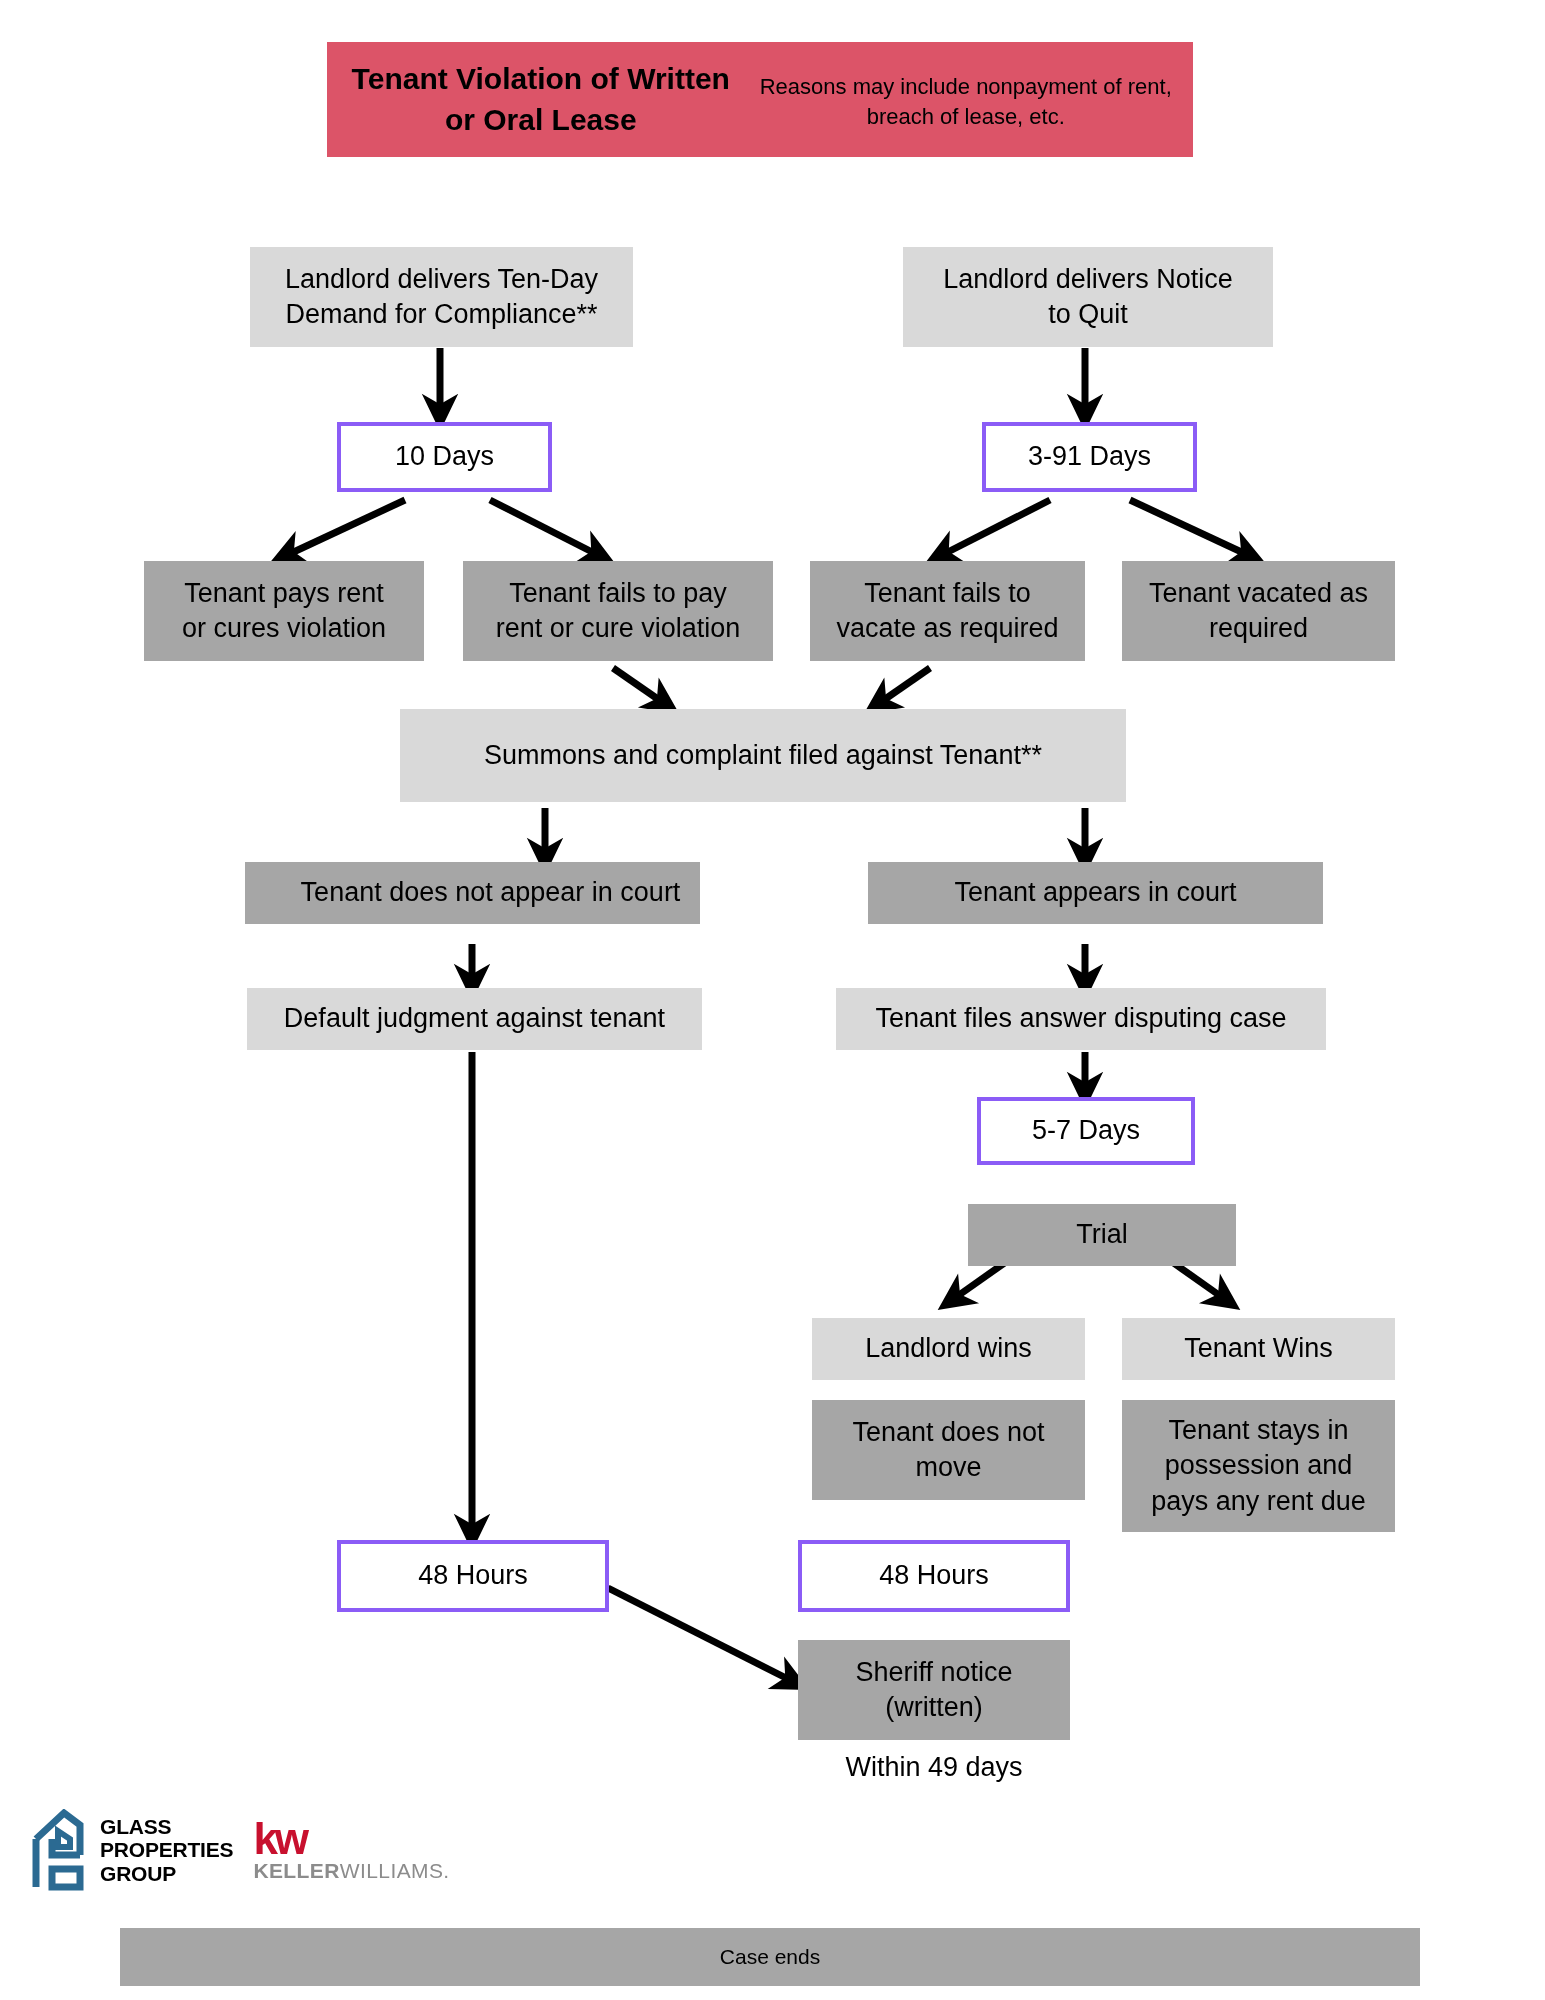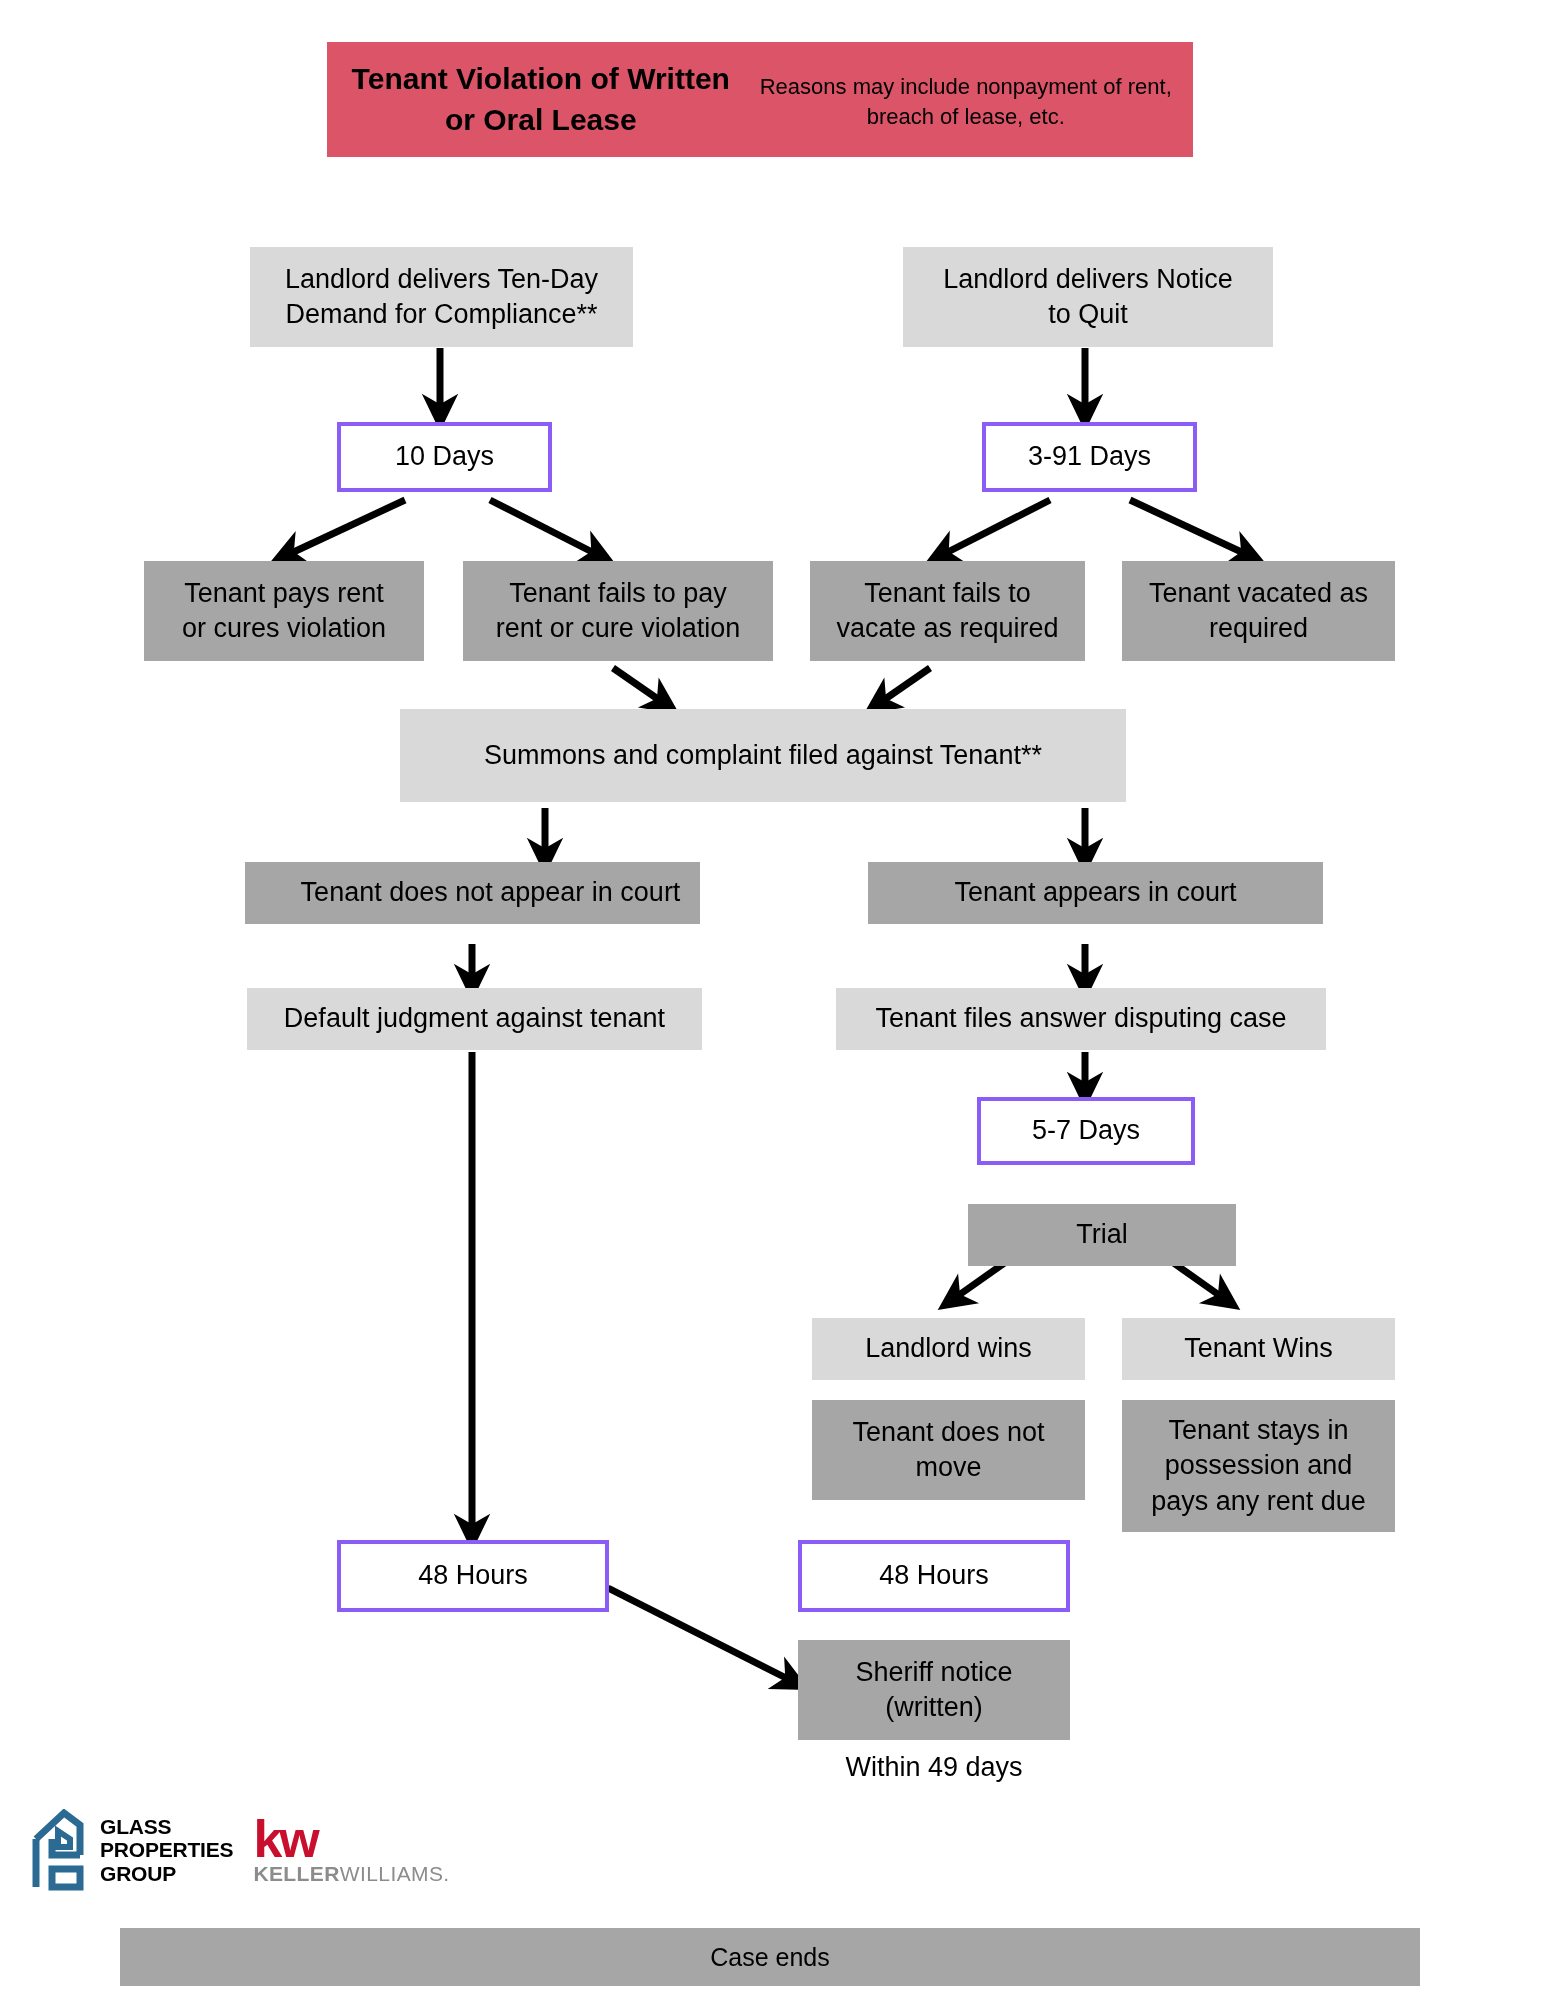--- a/index.html
+++ b/index.html
@@ -36,21 +36,21 @@
     flex-direction: row;
     justify-content: center;
     line-height: 1.35;
   }
   .hdr .t1 { font-size: 30px; font-weight: bold; }
   .hdr .t2 { font-size: 22px; font-weight: normal; margin-top: 4px; }
   .light { background: #D9D9D9; }
   .dark  { background: #A6A6A6; }
   .plain { background: #ffffff; border: 4px solid #8b5cf6; }
   .bare  { background: transparent; }
-  .footerbar { background: #A6A6A6; font-size: 25px; }
+  .footerbar { background: #A6A6A6; font-size: 21px; }
   svg.edges {
     position: absolute;
     left: 0; top: 0;
     width: 1545px;
     height: 2000px;
     pointer-events: none;
   }
   .logo-wrap {
     position: absolute;
     left: 28px;
@@ -68,21 +68,21 @@
   }
   .gpg-text {
     font-weight: bold;
     font-size: 21px;
     line-height: 1.10;
     letter-spacing: -0.2px;
     color: #000;
     text-align: left;
   }
   .kw { display: flex; flex-direction: column; align-items: flex-start; }
-  .kw-mark { font-size: 52px; font-weight: bold; color: #C8102E; line-height: 0.92; letter-spacing: -3px; }
+  .kw-mark { font-size: 44px; font-weight: bold; color: #C8102E; line-height: 0.92; letter-spacing: -3px; }
   .kw-name { font-size: 21px; letter-spacing: 0.4px; line-height: 1; }
   .kw-name .k { color: #8C8C8C; font-weight: bold; }
   .kw-name .w { color: #8C8C8C; font-weight: normal; }
 </style>
 </head>
 <body>
 
 <div id="page">
 
   <svg class="edges" viewBox="0 0 1545 2000">

